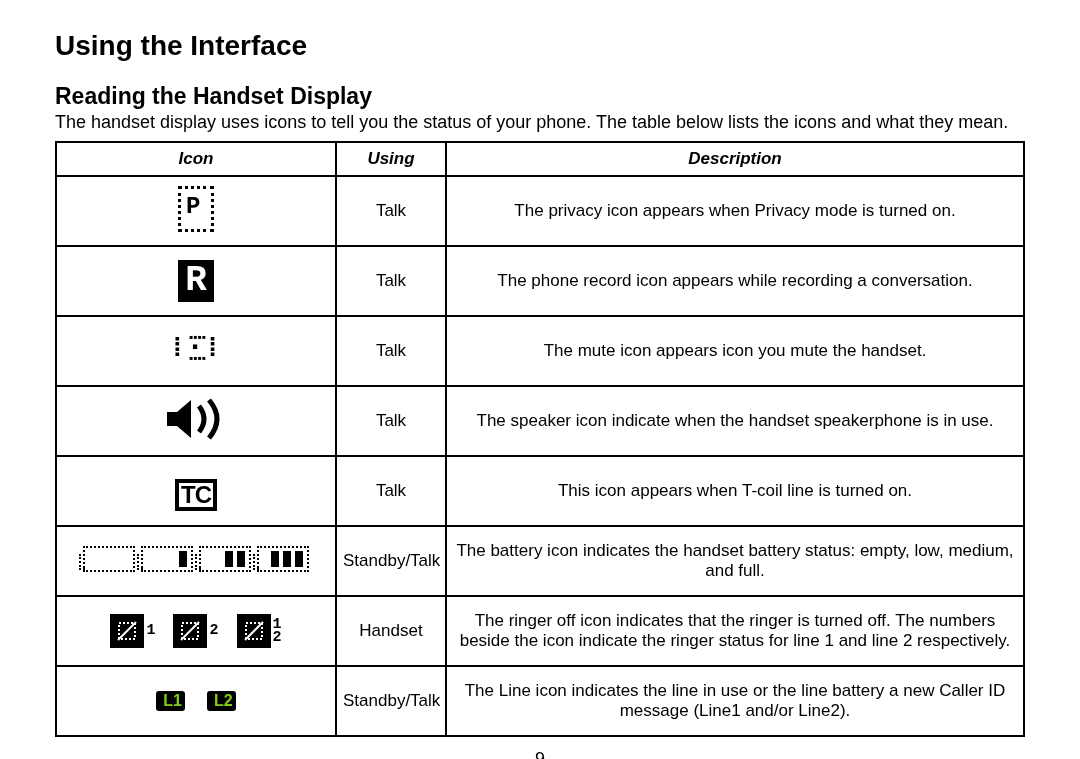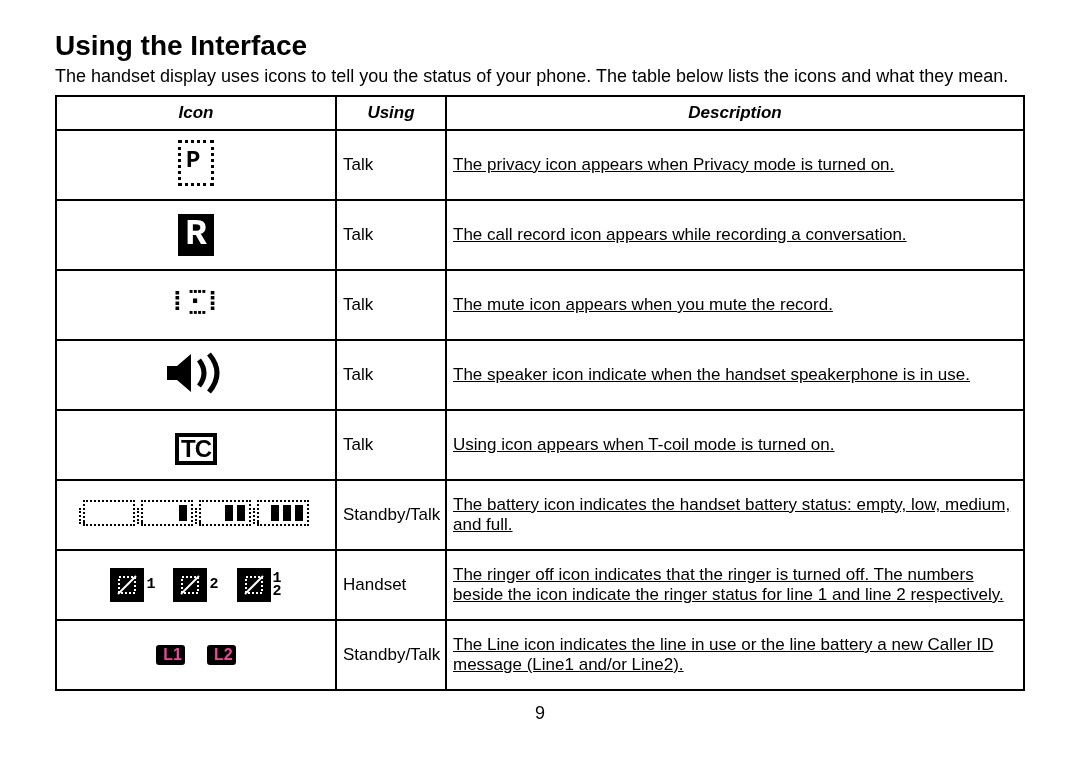--- a/index.html
+++ b/index.html
@@ -10,21 +10,21 @@
     color: #000;
     width: 1080px;
   }
   .page {
     padding: 30px 55px 20px 55px;
     box-sizing: border-box;
   }
   h1.title {
     font-size: 28px;
     font-weight: bold;
-    margin: 0 0 4px 0;
+    margin: 0 0 21px 0;
   }
   h2.subtitle {
     font-size: 23px;
     font-weight: bold;
     margin: 0 0 2px 0;
   }
   p.intro {
     font-size: 18px;
     margin: 0 0 8px 0;
   }
@@ -47,26 +47,25 @@
     border-radius: 17px;
   }
   col.col-icon   { width: 280px; }
   col.col-status { width: 110px; }
   col.col-desc   { width: auto; }
   td.icon-cell {
     text-align: center;
     height: 60px;
   }
   td.status-cell {
-    text-align: left;
+    text-align: center;
     font-size: 16px;
   }
   td.desc-cell {
-    text-align: left;
-    text-decoration: underline;
+    text-align: center;
   }
   .page-num {
     text-align: center;
     font-size: 18px;
     margin-top: 12px;
   }
   .px-letter {
     font-family: "Courier New", monospace;
     font-weight: bold;
     font-size: 36px;
@@ -148,38 +147,39 @@
     width:34px;height:34px;background:#000;
     display:flex;align-items:center;justify-content:center;
     margin-right:2px;
   }
   .ringer .sq svg{width:24px;height:24px;}
   .ringer .nums{line-height:0.9;font-size:15px;}
   
   .lines { display:inline-flex; gap:22px; align-items:center; justify-content:center;}
   .line-ico{
     display:inline-block;font-family:Arial;font-weight:900;
-    background:#000;color:#ec4899;
+    background:#000;color:#84cc16;
     padding:2px 3px;font-size:16px;
     border-radius:3px;
     line-height:1;
   }
   .line-ico::before{
     content:"";
     display:inline-block;width:5px;height:14px;
     background:#fff;margin-right:-1px;vertical-align:middle;
     visibility:hidden;
   }
   .desc-justify { text-align: justify; }
 </style>
 </head>
 <body>
 
 <div class="page">
   <h1 class="title">Using the Interface</h1>
+  <h2 class="subtitle">Reading the Handset Display</h2>
   <p class="intro">The handset display uses icons to tell you the status of your phone. The table below lists the icons and what they mean.</p>
 
   <table class="icon-table">
     <colgroup>
       <col class="col-icon">
         <col class="col-status">
         <col class="col-desc">
     </colgroup>
     <thead>
       <tr>
@@ -196,53 +196,53 @@
         </td>
         <td class="status-cell">Talk</td>
         <td class="desc-cell">The privacy icon appears when Privacy mode is turned on.</td>
       </tr>
 
       <tr>
         <td class="icon-cell">
           <span class="px-letter">R</span>
         </td>
         <td class="status-cell">Talk</td>
-        <td class="desc-cell">The call record icon appears while recording a conversation.</td>
+        <td class="desc-cell">The phone record icon appears while recording a conversation.</td>
       </tr>
 
       <tr>
         <td class="icon-cell">
           <span class="m-icon">
             <span class="bar">▪▪▪▪</span>
             <span style="font-size:26px;letter-spacing:2px;">⁞⋅⁞</span>
             <span class="bar">▪▪▪▪</span>
           </span>
         </td>
         <td class="status-cell">Talk</td>
-        <td class="desc-cell">The mute icon appears when you mute the record.</td>
+        <td class="desc-cell">The mute icon appears icon you mute the handset.</td>
       </tr>
 
       <tr>
         <td class="icon-cell speaker-ico">
           <svg viewBox="0 0 70 50">
             <polygon points="6,18 16,18 30,6 30,44 16,32 6,32" fill="#000"></polygon>
             <path d="M38 12 Q48 25 38 38" fill="none" stroke="#000" stroke-width="5"></path>
             <path d="M48 6 Q64 25 48 44" fill="none" stroke="#000" stroke-width="5"></path>
           </svg>
         </td>
         <td class="status-cell">Talk</td>
         <td class="desc-cell">The speaker icon indicate when the handset speakerphone is in use.</td>
       </tr>
 
       <tr>
         <td class="icon-cell">
           <span class="tc-box">TC</span>
         </td>
         <td class="status-cell">Talk</td>
-        <td class="desc-cell">Using icon appears when T-coil mode is turned on.</td>
+        <td class="desc-cell">This icon appears when T-coil line is turned on.</td>
       </tr>
 
       <tr>
         <td class="icon-cell">
           <span class="battery">
             <span class="batt"></span>
             <span class="batt">
                 <span class="bar b1"></span>
               </span>
             <span class="batt">

